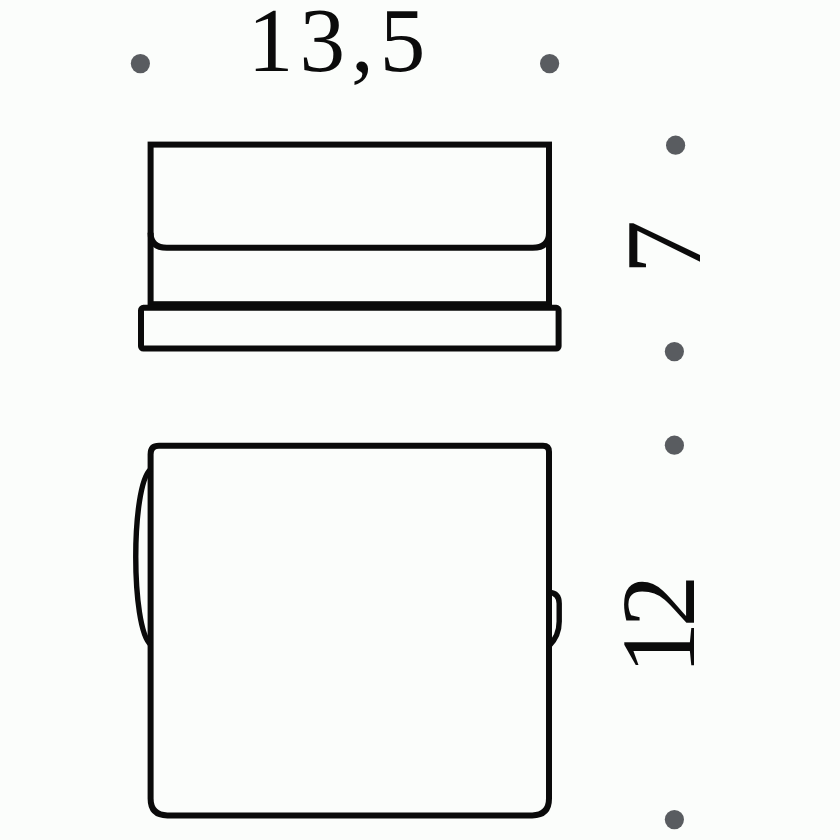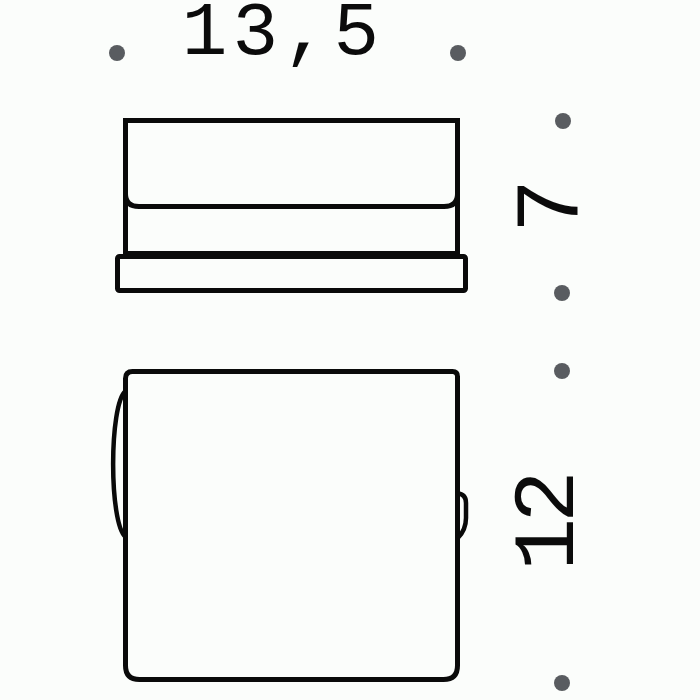--- a/index.html
+++ b/index.html
@@ -9,21 +9,21 @@
     --text: #0b0b0b;
   }
   * { margin: 0; padding: 0; box-sizing: border-box; }
   html, body { background: var(--background); }
   .stage {
     position: relative;
     width: 700px;
     height: 700px;
     background: var(--background);
     overflow: hidden;
-    font-family: Liberation Mono, monospace;
+    font-family: Liberation Serif, serif;
   }
   .drawing-svg {
     position: absolute;
     inset: 0;
     width: 700px;
     height: 700px;
   }
   .dim-label {
     position: absolute;
     color: var(--text);

